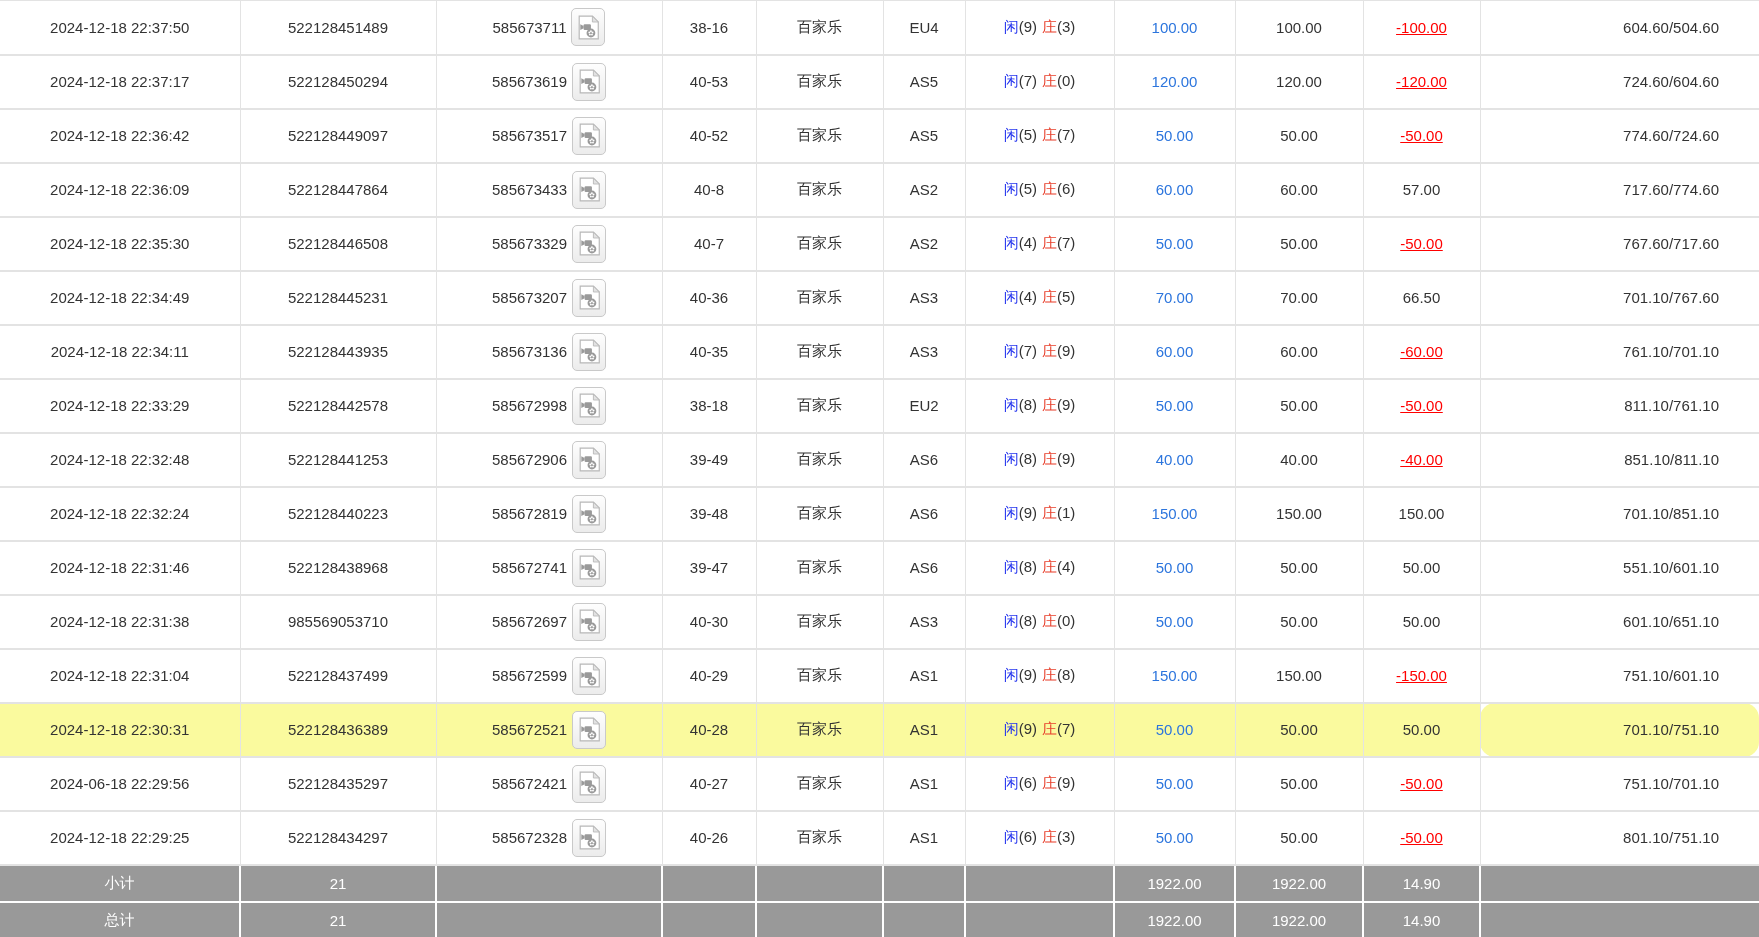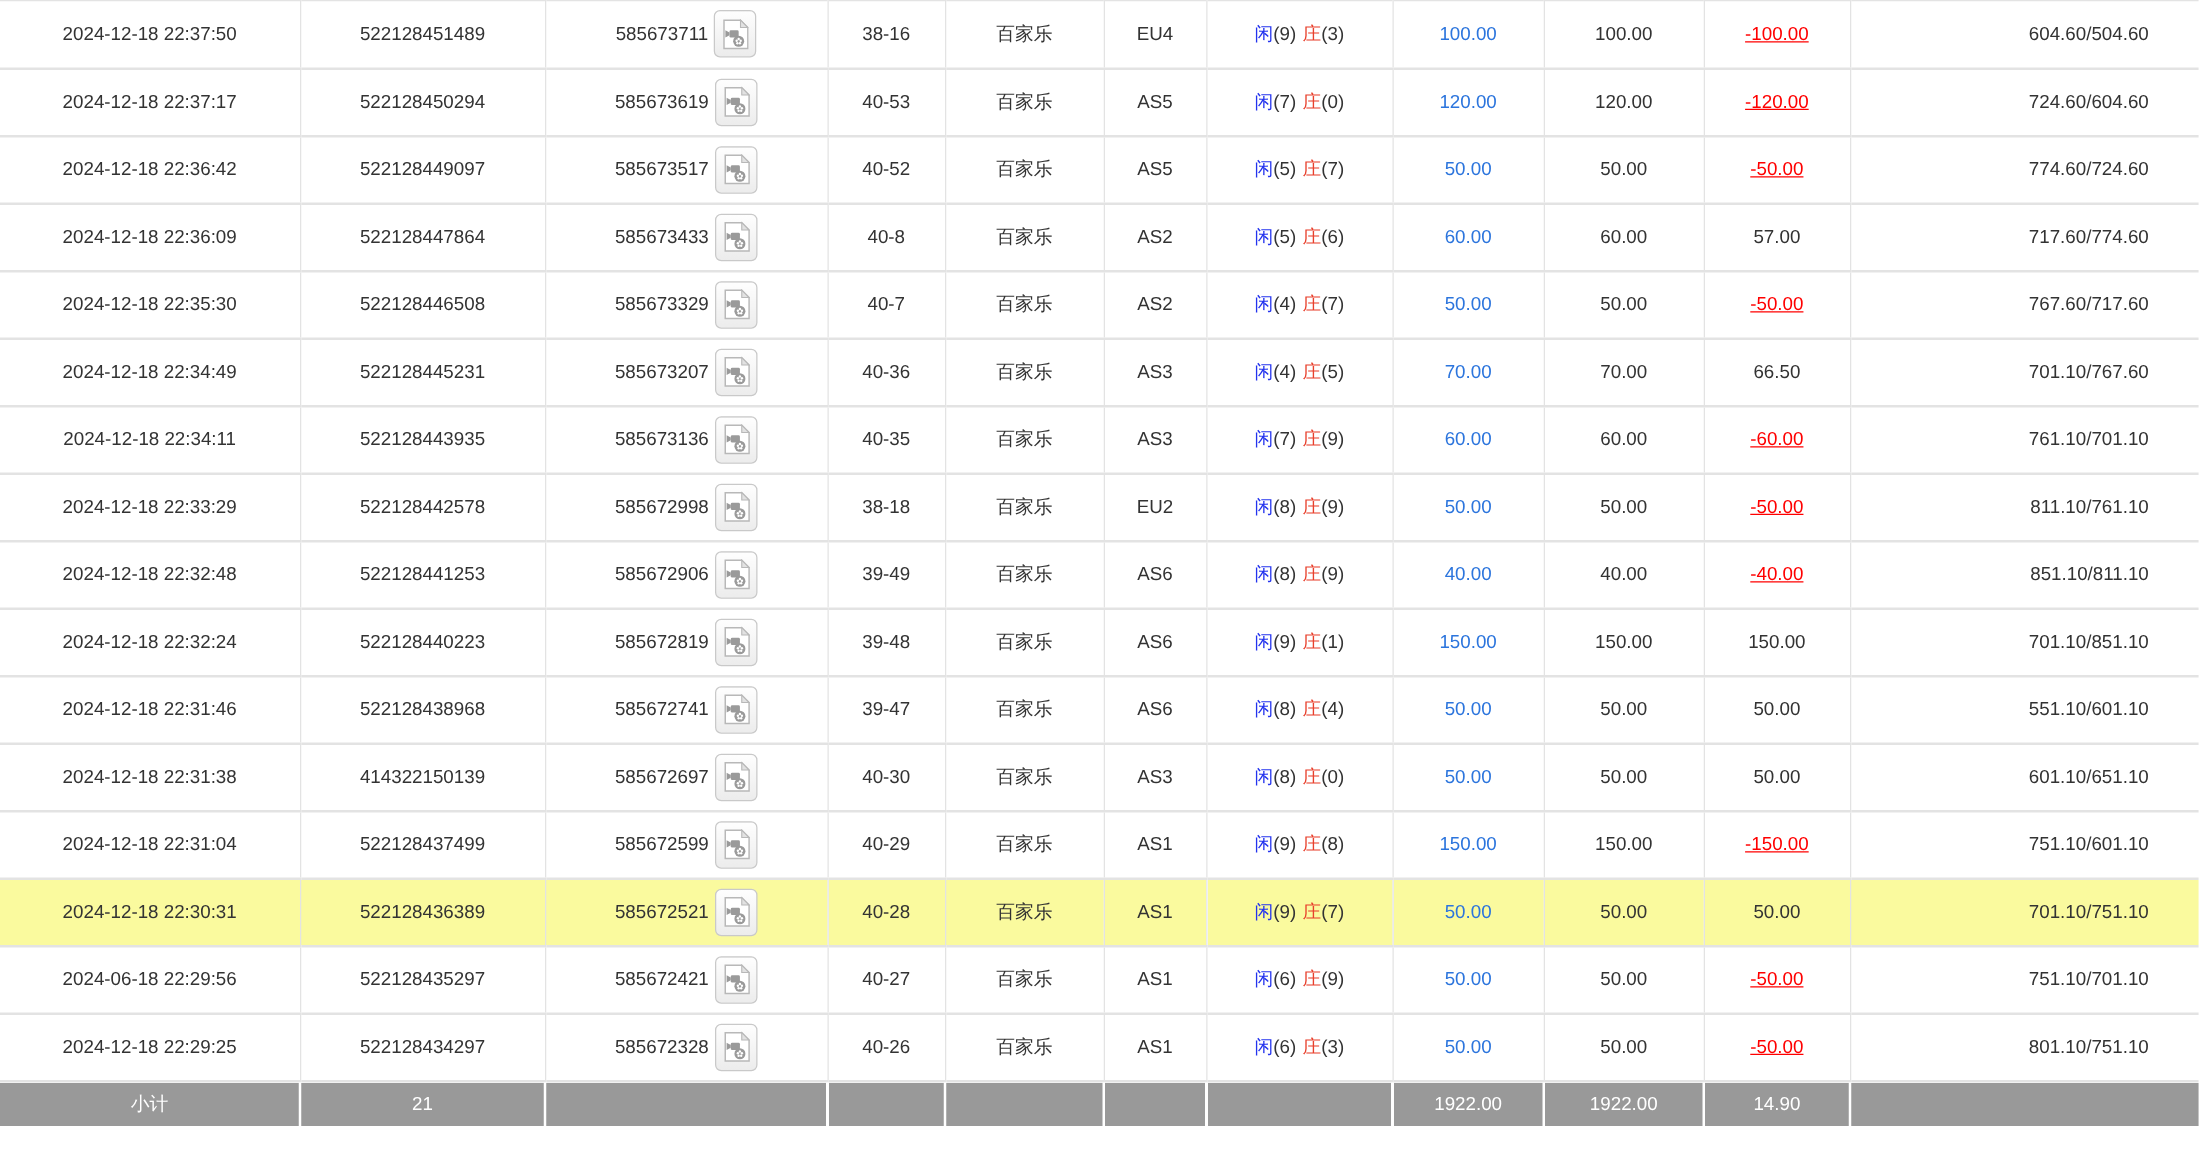--- a/index.html
+++ b/index.html
@@ -19,21 +19,21 @@
     font-size:15px;color:var(--text-color);
   }
   table{border-collapse:collapse;table-layout:fixed;width:1759px;border-top:1px solid var(--border-gray);}
   td{vertical-align:middle;text-align:center;overflow:hidden;white-space:nowrap;}
   tbody.data td{
     height:54px;
     border-bottom:2px solid var(--border-gray);
   }
   tbody.data td + td{border-left:1px solid var(--border-gray);}
   tr.highlight td{background:var(--highlight-yellow);margin-top:28px;}
-  td.c-bal{text-align:right;padding-right:40px;}
+  td.c-bal{text-align:right;padding-right:40px;border-radius:15px;}
   td.blue{color:var(--bet-blue);cursor:pointer;}
   .p{color:var(--player-blue);}
   .b{color:var(--banker-red);margin-left:5px;}
   td.neg{color:var(--loss-red);text-decoration:underline;}
   .game-wrap{display:flex;align-items:center;justify-content:center;gap:5px;}
   .video-btn{
     width:34px;height:38px;border:1px solid #c9c9c9;border-radius:5px;
     background:linear-gradient(#fefefe,#ececec);
     display:inline-flex;align-items:center;justify-content:center;
     cursor:pointer;padding:0;
@@ -412,21 +412,21 @@
     <td>AS6</td>
     <td><span class="p">闲</span><span>(8)</span><span class="b">庄</span><span>(4)</span></td>
     <td class="blue">50.00</td>
     <td>50.00</td>
     <td>50.00</td>
     <td class="c-bal">551.10/601.10</td>
   </tr>
 
   <tr>
     <td>2024-12-18 22:31:38</td>
-    <td>414322150139</td>
+    <td>985569053710</td>
     <td>
       <span class="game-wrap">
         <span>585672697</span>
         <button class="video-btn">
           <svg width="22" height="25" viewBox="0 0 30 33">
             <path d="M3 1 h18 l8 8 v23 h-26 z" fill="#ffffff" stroke="#b8b8b8" stroke-width="1.6"></path>
             <path d="M21 1 v8 h8 z" fill="#e2e2e2" stroke="#b8b8b8" stroke-width="1.2"></path>
             <rect x="9" y="12" width="10" height="8" rx="1.5" fill="#9a9a9a"></rect>
             <path d="M9 14.5 L4.5 12 v8 L9 17.5 z" fill="#9a9a9a"></path>
             <circle cx="19" cy="24" r="6" fill="#9a9a9a"></circle>
@@ -584,14 +584,27 @@
       <td></td>
       <td></td>
       <td></td>
       <td></td>
       <td></td>
       <td>1922.00</td>
       <td>1922.00</td>
       <td>14.90</td>
       <td></td>
     </tr>
+    <tr>
+      <td>总计</td>
+      <td>21</td>
+      <td></td>
+      <td></td>
+      <td></td>
+      <td></td>
+      <td></td>
+      <td>1922.00</td>
+      <td>1922.00</td>
+      <td>14.90</td>
+      <td></td>
+    </tr>
   </tbody>
 </table>
 
 </body></html>

